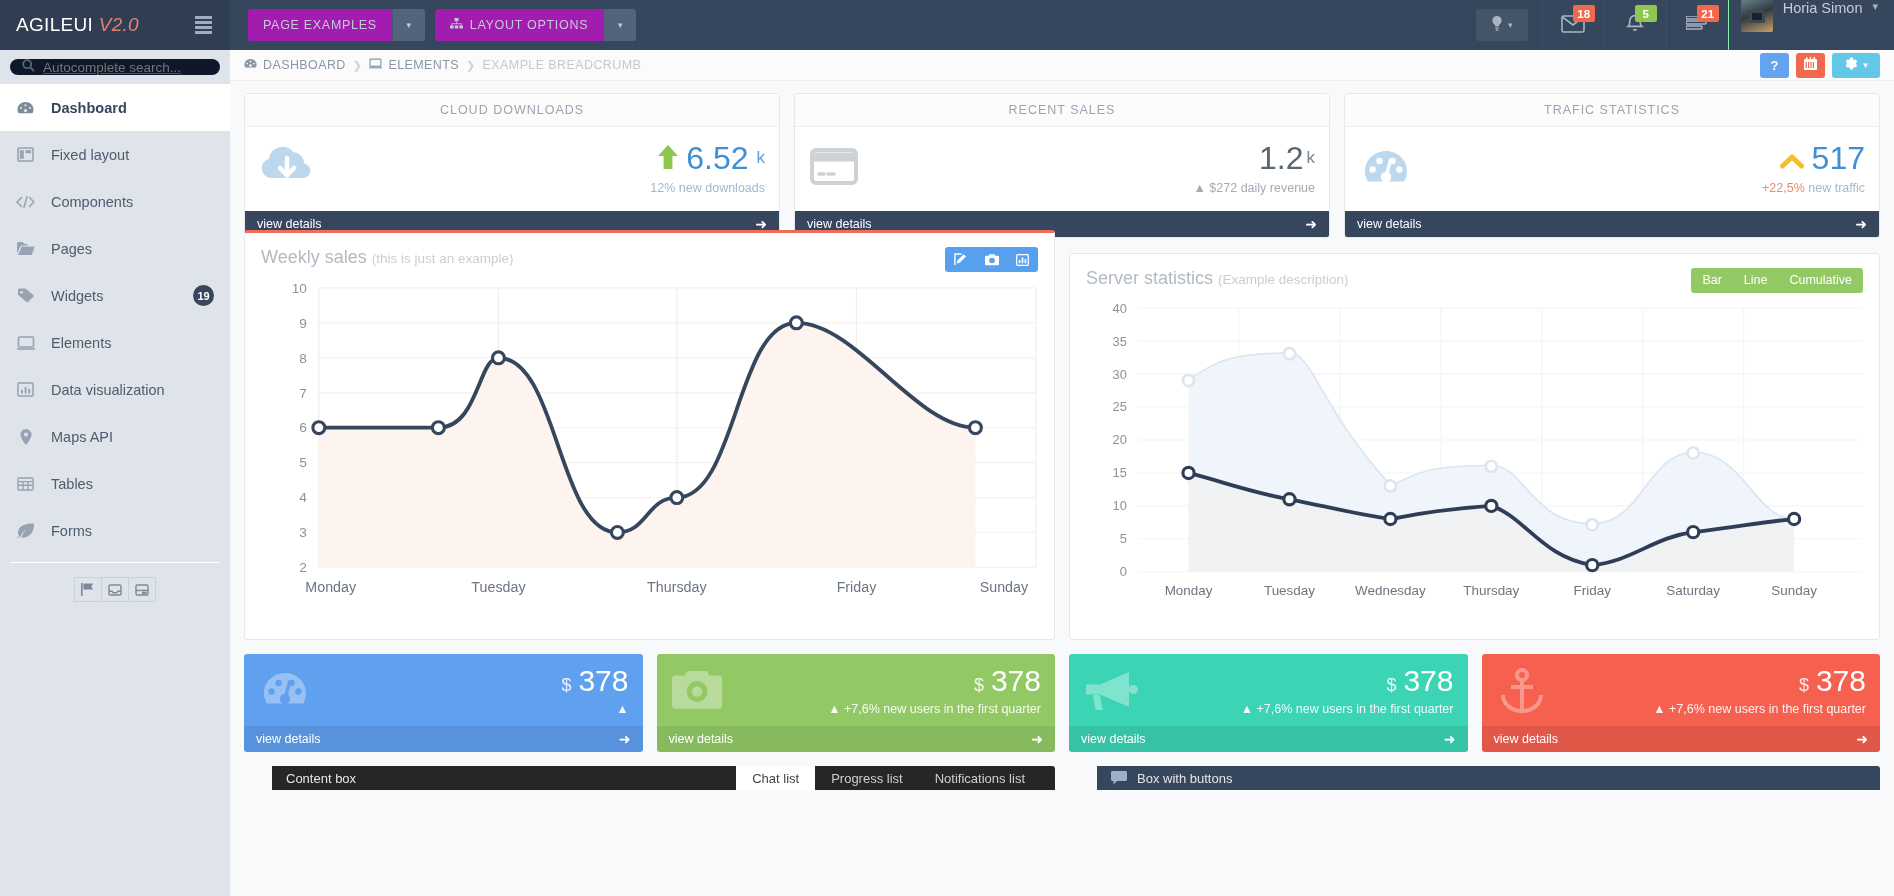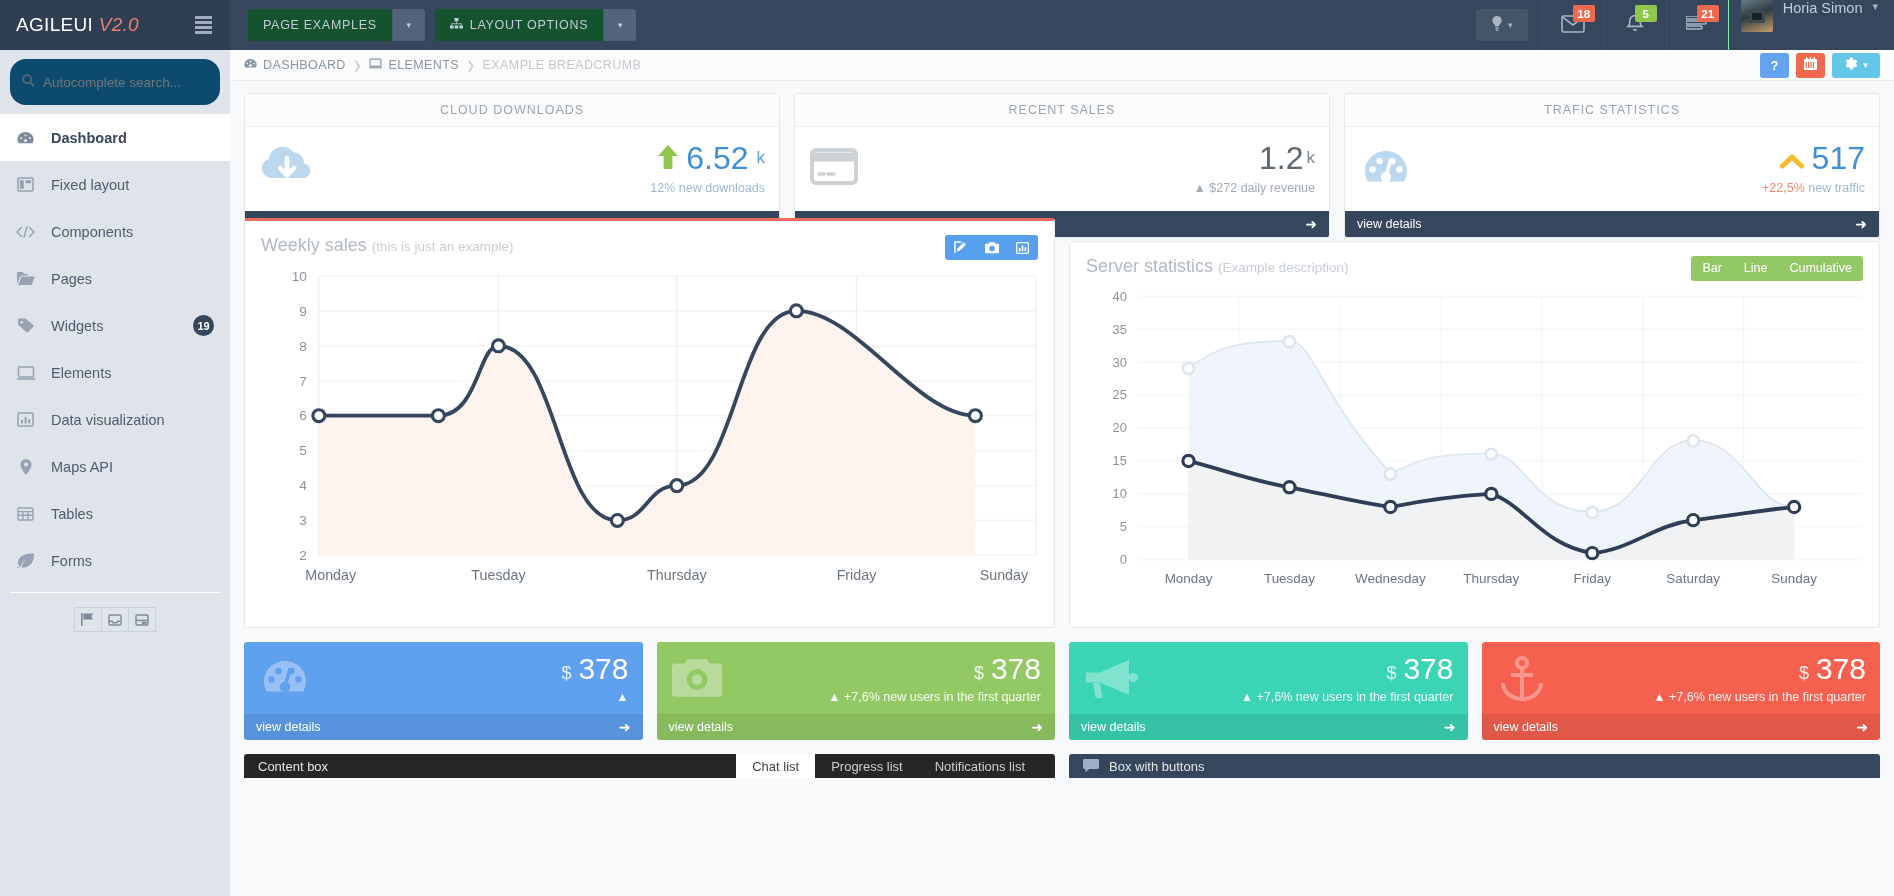--- a/index.html
+++ b/index.html
@@ -24,21 +24,21 @@
     display: flex; align-items: center; justify-content: space-between;
     padding: 0 18px 0 16px;
   }
   .brand { color: #fff; font-size: 19px; letter-spacing: .3px; }
   .brand .v { color: #e8806c; font-style: italic; font-weight: normal; }
   .burger { display: flex; flex-direction: column; gap: 2.5px; cursor: pointer; }
   .burger i { display: block; width: 17px; height: 2.5px; background: #9fadbf; }
   .nav-left { display: flex; align-items: center; gap: 10px; padding-left: 18px; }
   .btn-group { display: flex; align-items: stretch; height: 32px; }
   .nav-btn {
-    background: #14532d; color: #c3ccd8;
+    background: #a21caf; color: #c3ccd8;
     border: 0; padding: 0 15px;
     font-size: 12.5px; letter-spacing: .7px;
     display: flex; align-items: center; gap: 7px;
     cursor: pointer; border-radius: 3px 0 0 3px;
   }
   .nav-caret {
     background: #52637c; color: #c3ccd8;
     width: 33px; border-radius: 0 3px 3px 0;
     display: flex; align-items: center; justify-content: center;
     cursor: pointer; font-size: 9px; border-left: 1px solid #465671;
@@ -78,22 +78,22 @@
   }
   .user-name { color: #c3ccd8; font-size: 14.5px; }
   
   .layout { display: flex; height: 846px; }
   .sidebar {
     width: 230px; min-width: 230px; background: #dfe4ea;
     display: flex; flex-direction: column;
   }
   .search-wrap { padding: 9px 10px; }
   .search-box {
-    background: #0c4a6e; border-radius: 16px; height: 46px;
-    display: flex; align-items: center; padding: 0 12px; gap: 8px;
+    background: #0f172a; border-radius: 16px; height: 16px;
+    display: flex; align-items: center; padding: 0 12px; gap: 8px; text-decoration: underline;
   }
   .search-box input {
     border: 0; outline: none; flex: 1;
     font-size: 13.5px; color: #9aa5b1;
     font-family: "Liberation Sans", sans-serif; background: transparent;
   }
   .menu { display: flex; flex-direction: column; }
   .menu-item {
     height: 47px; display: flex; align-items: center;
     padding: 0 16px; gap: 16px; cursor: pointer;
@@ -193,21 +193,21 @@
   .tile-sub { font-size: 12.5px; margin-top: 6px; opacity: .92; }
   .tile-foot {
     height: 26px; display: flex; align-items: center; padding: 0 12px;
     color: #fff; font-size: 12.5px; cursor: pointer; background: rgba(0,0,0,.08);
   }
   .tile-foot .arr { margin-left: auto; font-size: 14px; }
   
   .dark-box { border-radius: 3px 3px 0 0; overflow: hidden; display: flex; flex-direction: column; }
   .dark-head {
     height: 24px; background: #262626; color: #e6e6e6;
-    display: flex; align-items: center; padding: 12px 14px; font-size: 13px;
+    display: flex; align-items: center; padding: 12px 14px; font-size: 13px; margin-left: 28px;
   }
   .dark-head.blue { background: #36465d; }
   .dh-tabs { margin-left: auto; display: flex; height: 31px; }
   .dh-tab {
     padding: 0 16px; display: flex; align-items: center;
     color: #cfcfcf; font-size: 13px; cursor: pointer;
   }
   .dh-tab.active { background: #fff; color: #444; }
   .dh-ico { margin-right: 10px; color: #9fb0c6; display: flex; align-items: center; }
 </style>
@@ -595,21 +595,21 @@
               </div>
             </div>
           </div>
           <div class="stat-foot">
             <span>view details</span>
             <span class="arr">➜</span>
           </div>
         </div>
       </div>
 
-      <div class="row" style="margin-top:2px;height:388px">
+      <div class="row" style="margin-top:14px;height:388px">
 
         <div class="panel accent-red" style="flex:0 0 calc(50% - 7px)">
           <div class="panel-head">
             <div class="panel-title">
               <span>Weekly sales</span>
               <span class="sub">(this is just an example)</span>
             </div>
             <div class="panel-tools">
               <div class="tool-group">
                 <button class="tool-btn">

